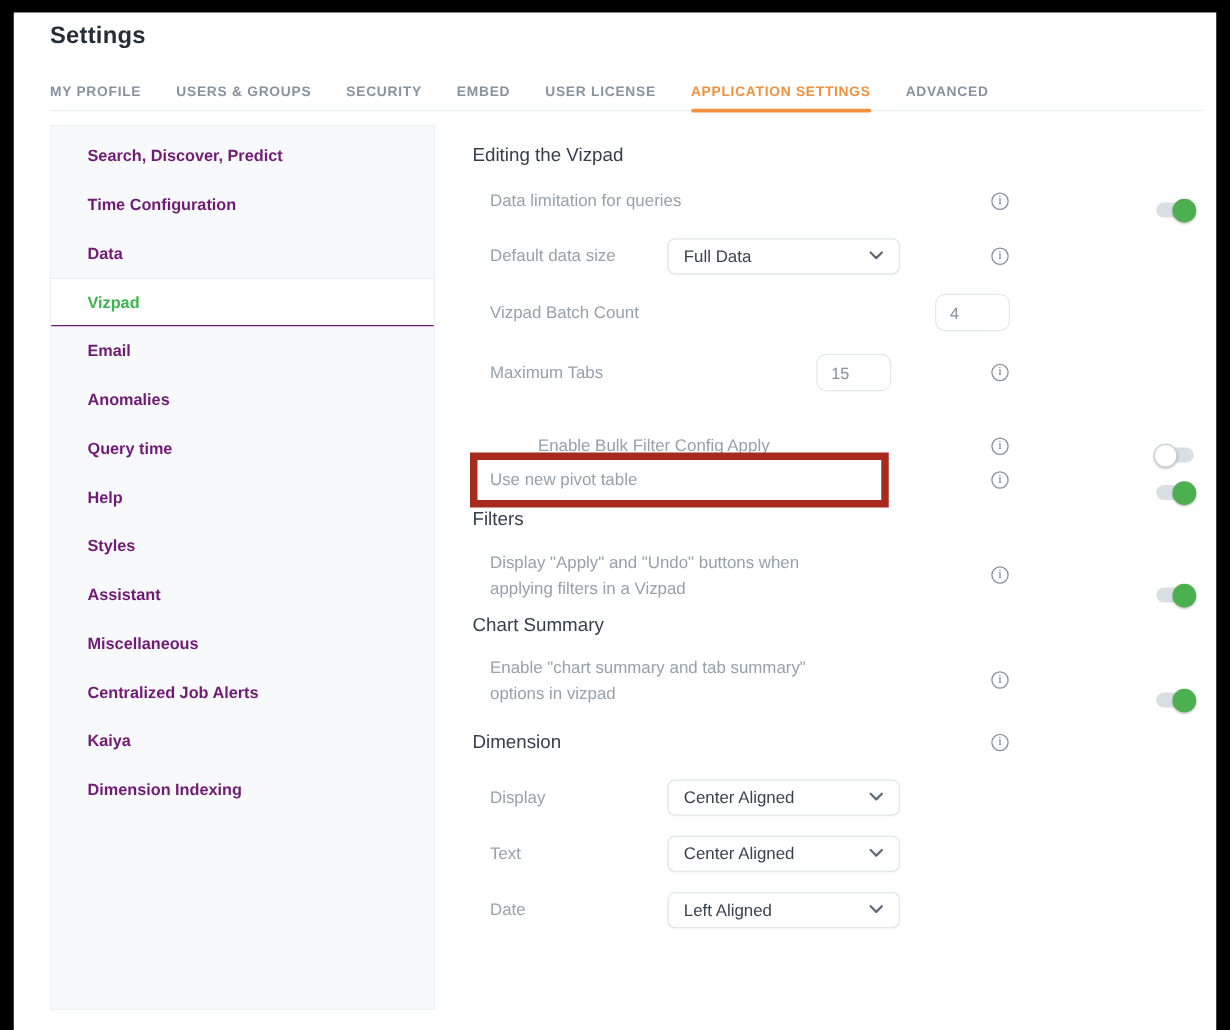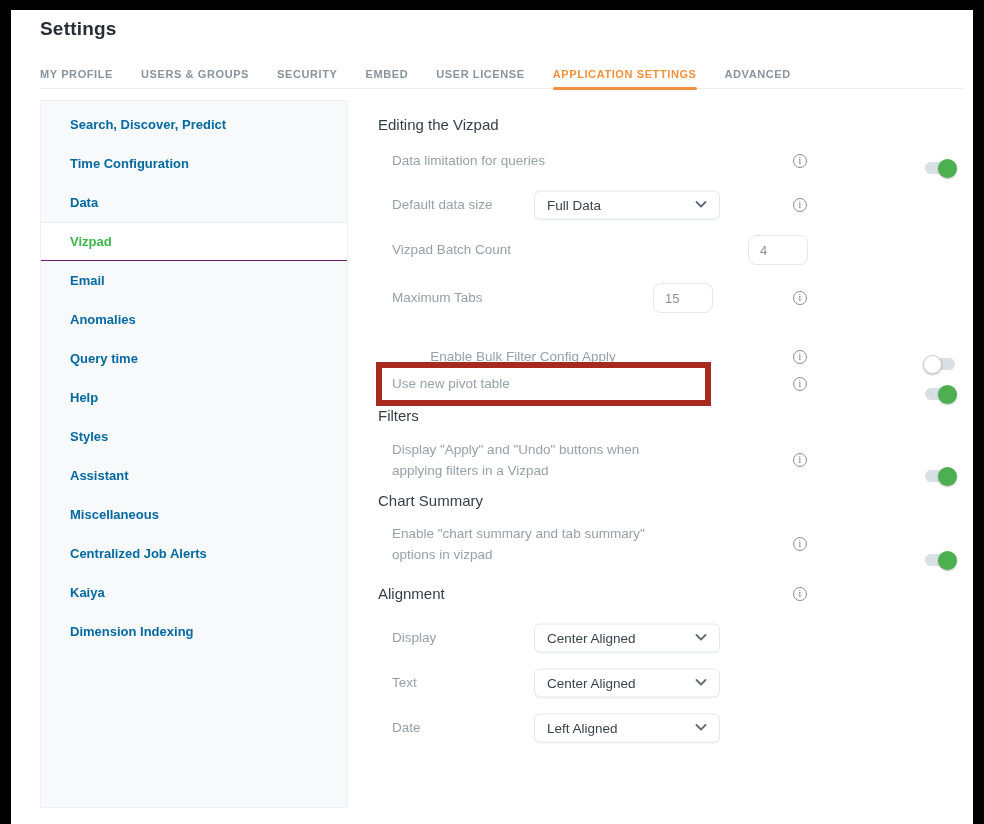--- a/index.html
+++ b/index.html
@@ -31,21 +31,21 @@
     background:#F2913D; border-radius:2px;
   }
 
   
   .sidebar {
     position:absolute; left:29px; top:90px; width:308px; height:708px;
     background:#f7f9fa; border:1px solid #eef1f3; padding-top:4px;
   }
   .side-item {
     height:39px; display:flex; align-items:center; padding-left:29px;
-    font-size:13px; font-weight:600; color:#0369a1; cursor:pointer;
+    font-size:13px; font-weight:600; color:#701a75; cursor:pointer;
   }
   .side-item.active {
     background:#fff; color:#3CB54A;
     border-top:1px solid #e9edef; border-bottom:1px solid #701a75;
   }
 
   
   .main { position:absolute; left:367px; top:90px; width:452px; height:660px; }
   .sec-heading {
     position:absolute; left:0; font-size:15px; font-weight:500; color:#353f49;
@@ -219,21 +219,21 @@
     <div class="sec-heading h-chart">Chart Summary</div>
 
     <div class="row r-chartsum">
       <span class="label">Enable "chart summary and tab summary" options in vizpad</span>
       <span class="ctl toggle" style="left:271px">
           <span class="knob"></span>
         </span>
       <span class="ctl info"></span>
     </div>
 
-    <div class="sec-heading h-align">Alignment</div>
+    <div class="sec-heading h-align">Dimension</div>
     <span class="info static i-align"></span>
 
     <div class="row r-numeric">
       <span class="label">Display</span>
       <span class="ctl dropdown">
         <span class="val">Center Aligned</span>
         <svg class="chev" width="12" height="8" viewBox="0 0 12 8">
             <path d="M1.5 1.5 L6 6 L10.5 1.5" stroke="#5f6b76" stroke-width="1.8" fill="none" stroke-linecap="round" stroke-linejoin="round"></path>
           </svg>
       </span>

